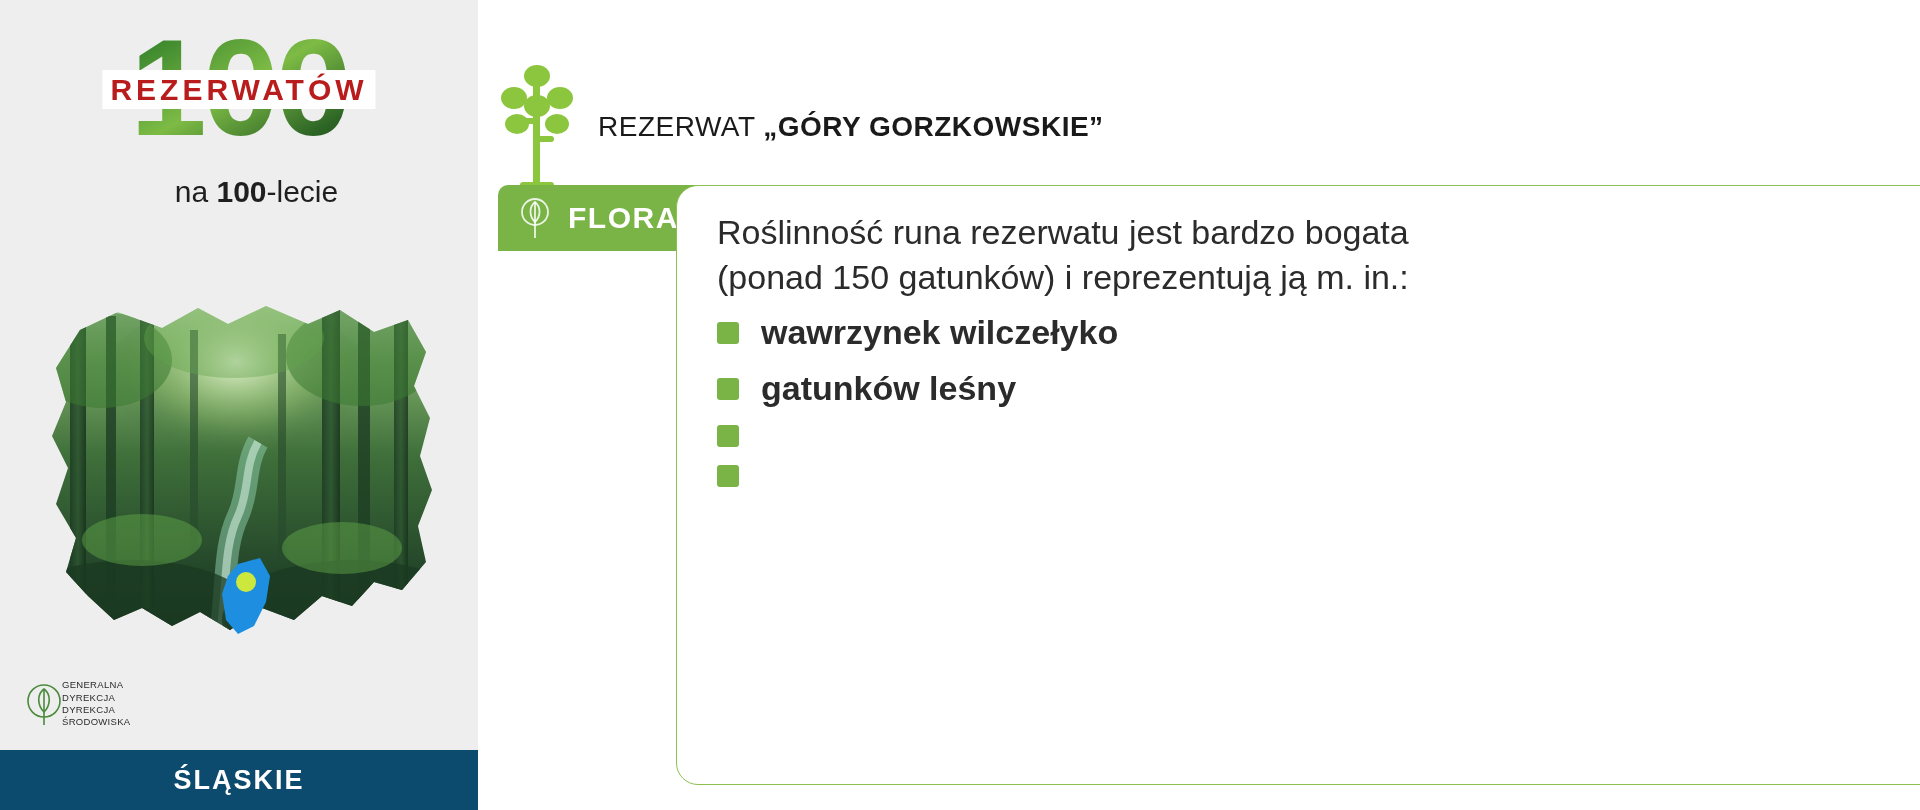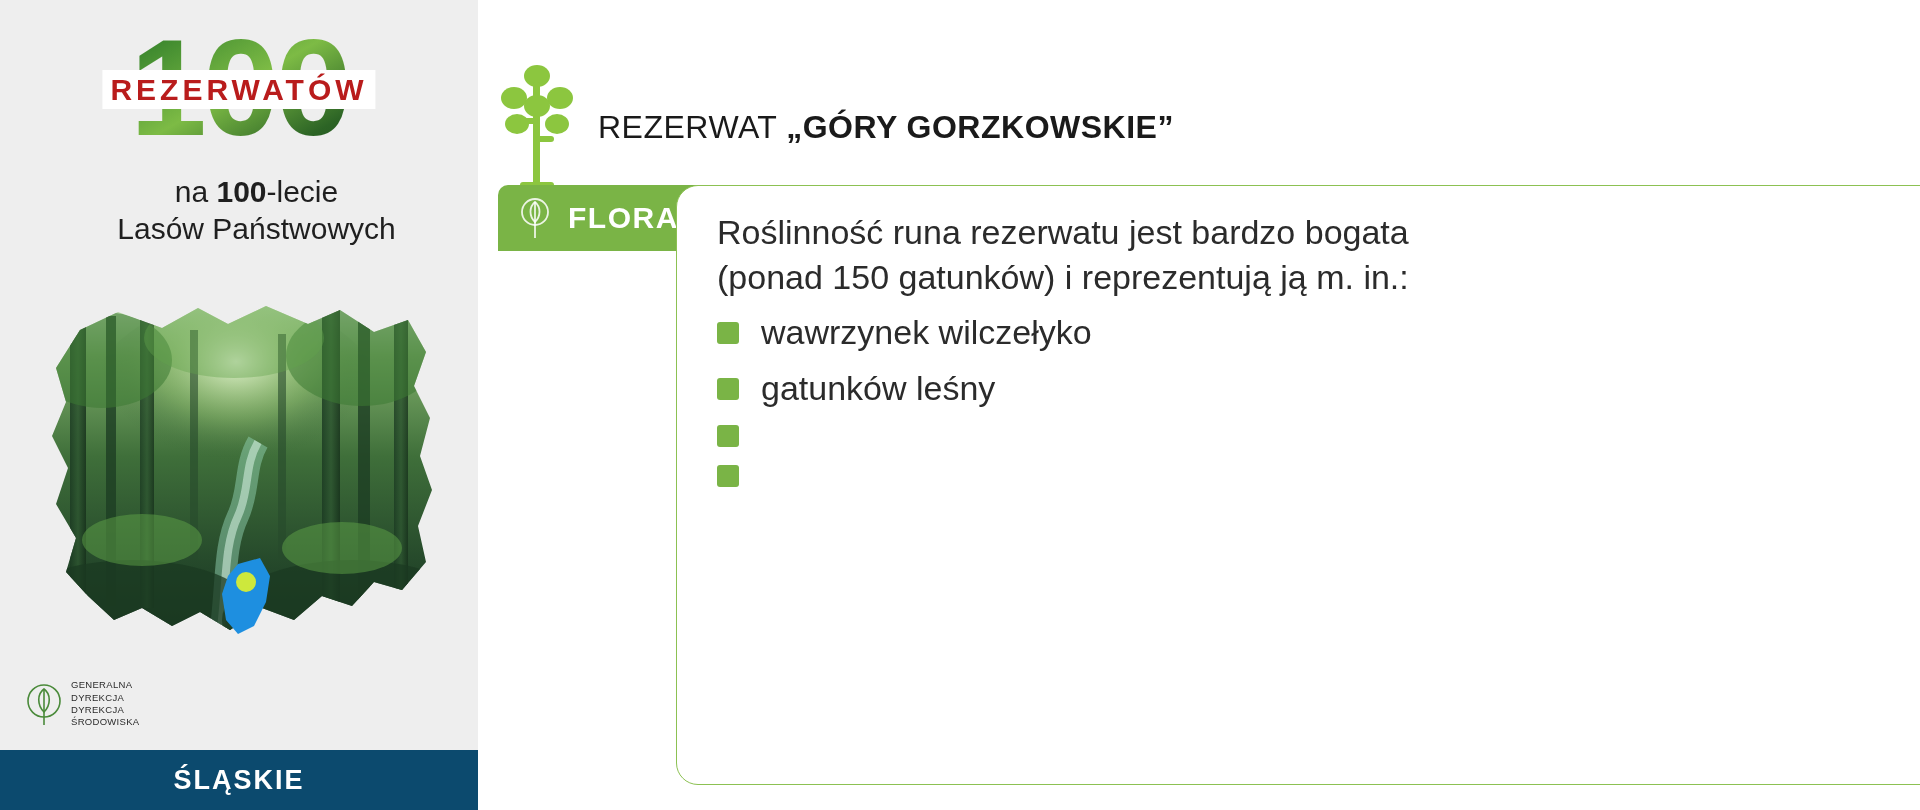--- a/index.html
+++ b/index.html
@@ -92,21 +92,20 @@
   }
   .map-svg { display:block; width:434px; height:370px; }
 
   
   .gdos {
     position: absolute;
     left: 26px;
     bottom: 82px;
     display: flex;
     align-items: center;
-    gap: 9px;
   }
   .gdos-text {
     font-size: 9.5px;
     line-height: 1.28;
     color: #2b2b2b;
     letter-spacing: .3px;
   }
 
   .region-bar {
     position: absolute;
@@ -134,21 +133,21 @@
 
   .title-row {
     position: absolute;
     top: 62px;
     left: 20px;
     display: flex;
     align-items: center;
     gap: 22px;
   }
   .title-text {
-    font-size: 32px;
+    font-size: 28px;
     color: #1a1a1a;
     letter-spacing: .5px;
     white-space: nowrap;
   }
   .title-text .plain { font-weight: normal; }
   .title-text .bold { font-weight: bold; }
 
   .flora-tab {
     position: absolute;
     top: 185px;
@@ -208,37 +207,37 @@
     height: 22px;
     background: #7ab446;
     border-radius: 3px;
     flex: 0 0 22px;
     display: block;
   }
   .species-name {
     font-size: 34px;
     color: #2b2b2b;
     line-height: 1.1;
+    font-weight: bold;
   }
 </style>
 </head>
 <body>
 
 <div class="page">
 
   <div class="left-panel">
 
     <div class="logo-block">
       <div class="logo-100-wrap">
         <div class="logo-100">100</div>
         <div class="logo-rezerwatow">REZERWATÓW</div>
       </div>
       <div class="logo-sub">
         <span><span>na </span><b>100</b><span>-lecie</span></span><br>
-        <span>Lasów Państwowych</span>
       </div>
     </div>
 
     <div class="map-wrap">
       <svg class="map-svg" viewBox="0 0 434 370" xmlns="http://www.w3.org/2000/svg">
         <defs>
           <clipPath id="polandClip">
             <path d="M58,40 L96,22 L140,38 L176,18 L206,34 L244,16 L286,34 L318,20 L352,42 L386,30 L404,62
                      L392,96 L408,128 L398,166 L410,200 L396,236 L404,272 L380,300 L352,292 L330,316
                      L300,306 L272,330 L240,318 L208,340 L178,322 L150,336 L120,318 L92,330 L66,306

